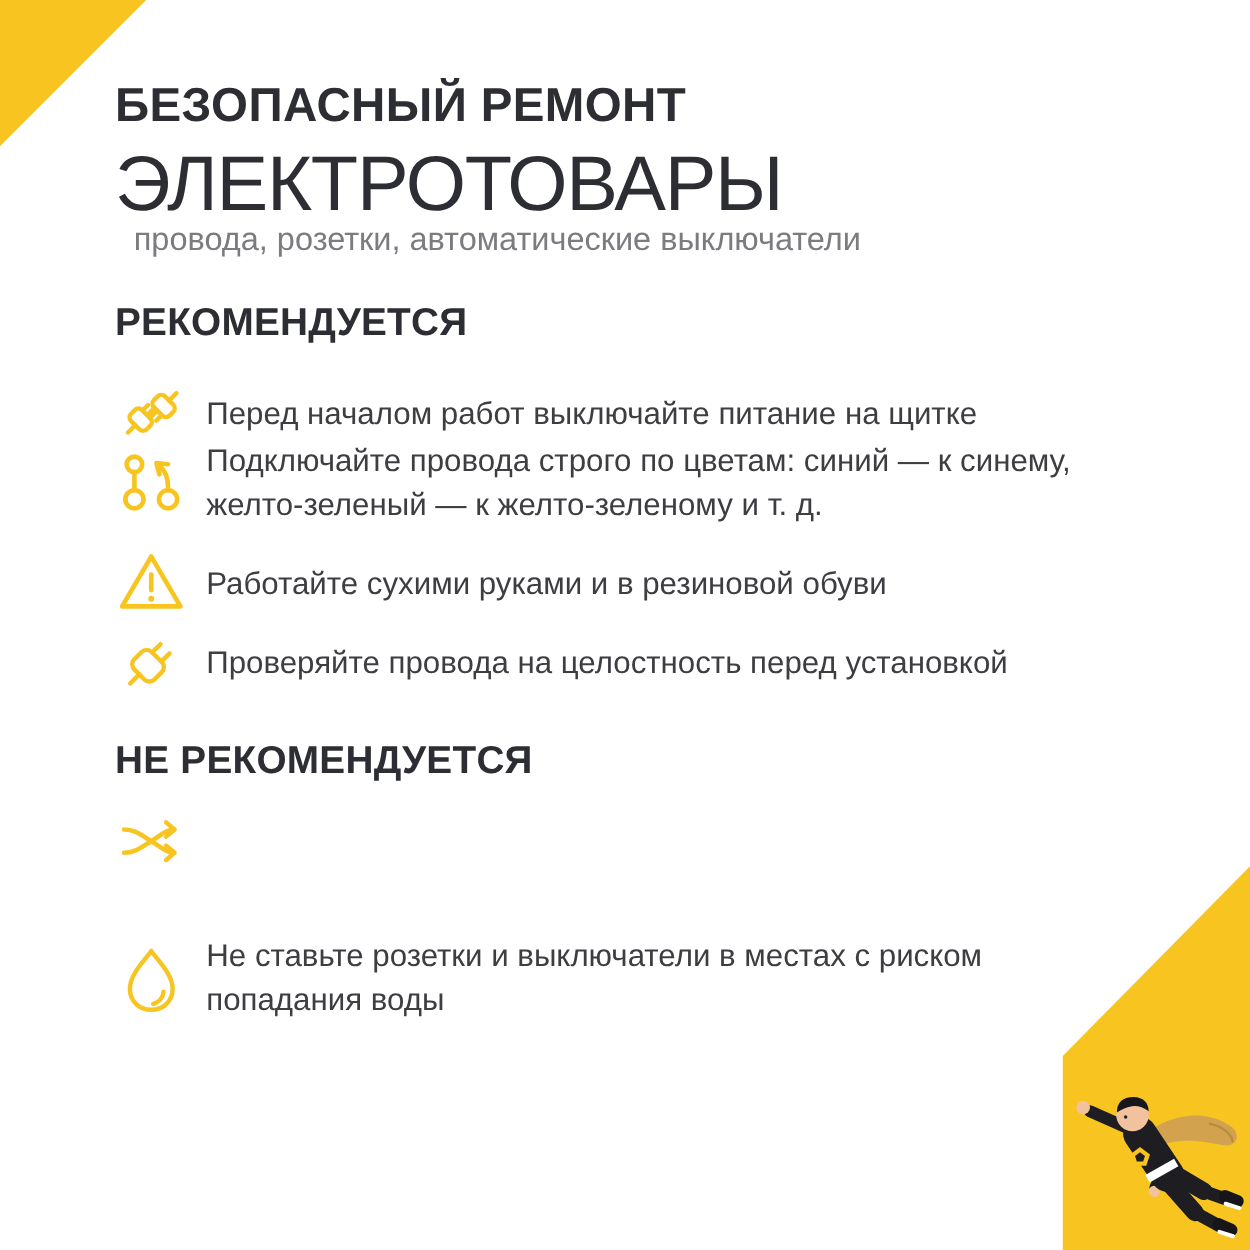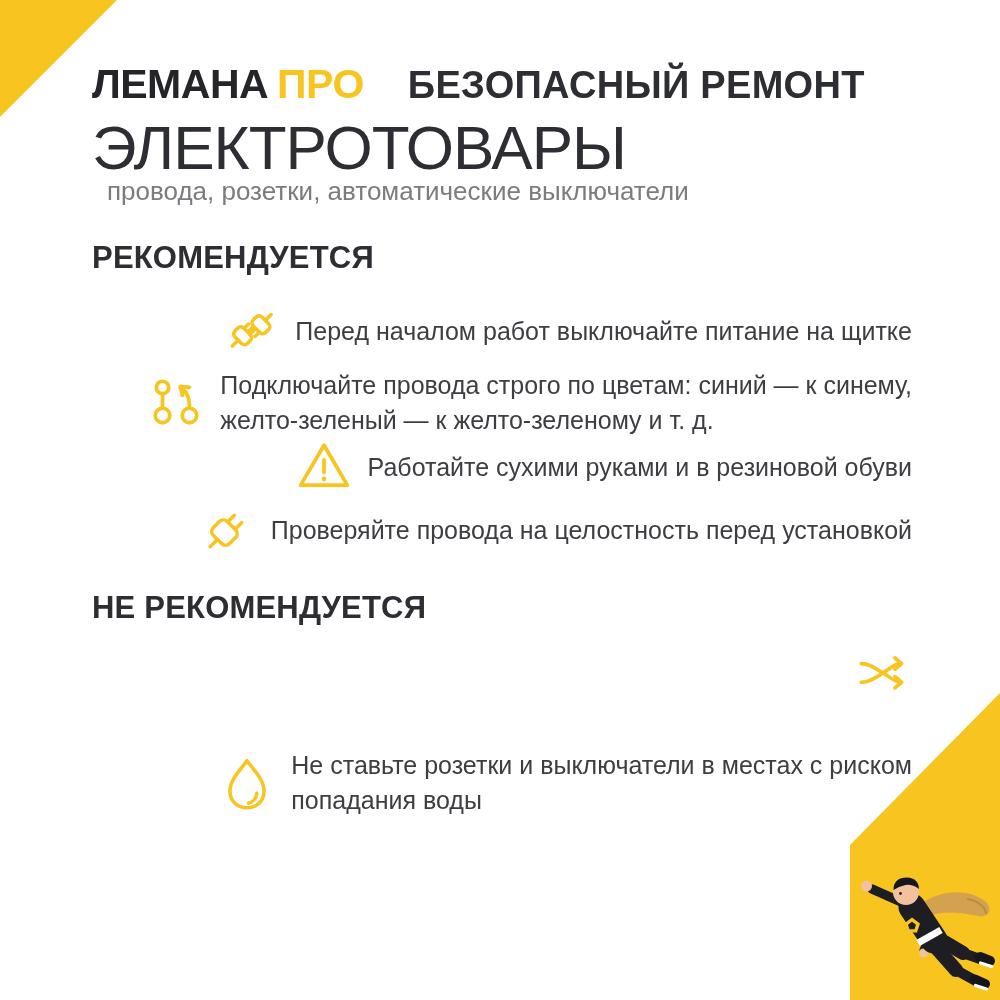--- a/index.html
+++ b/index.html
@@ -47,38 +47,37 @@
     position:absolute;left:92px;top:176px;
     font-size:26px;color:var(--muted);margin-left:15px;
   }
   .section-heading{
     position:absolute;left:92px;
     font-size:31px;font-weight:700;color:var(--dark);letter-spacing:0.2px;
   }
   
   .item{
     position:absolute;left:92px;width:820px;
-    display:flex;align-items:center;gap:15px;justify-content:flex-end;
+    display:flex;align-items:center;gap:15px;
   }
   .icon-box{
     flex:0 0 58px;width:58px;display:flex;justify-content:center;align-items:center;
     color:var(--yellow);
   }
   .icon-box svg{display:block;}
   .item-text{
     font-size:25px;line-height:35px;color:var(--text);white-space:pre-line;
   }
 </style>
 </head>
 <body>
 
 <div class="tri-tl"></div>
 
 <div class="header">
-  <div class="logo"><span>ЛЕМАНА</span><span class="accent">ПРО</span></div>
   <div class="program-title">БЕЗОПАСНЫЙ РЕМОНТ</div>
 </div>
 
 <div class="page-title">ЭЛЕКТРОТОВАРЫ</div>
 <div class="page-subtitle">провода, розетки, автоматические выключатели</div>
 
 <div class="section-heading" style="top:240px">РЕКОМЕНДУЕТСЯ</div>
 
 <div class="item" style="top:299px">
   <div class="icon-box">
@@ -91,21 +90,21 @@
         <rect x="22" y="11" width="17" height="12" rx="4"></rect>
         <line x1="26.5" y1="23" x2="26.5" y2="29"></line>
         <line x1="34.5" y1="23" x2="34.5" y2="29"></line>
         <line x1="30.5" y1="11" x2="30.5" y2="3"></line>
       </g>
     </svg>
   </div>
   <div class="item-text">Перед началом работ выключайте питание на щитке</div>
 </div>
 
-<div class="item" style="top:368px">
+<div class="item" style="top:352px">
   <div class="icon-box">
     <svg width="60" height="60" viewBox="0 0 56 56" fill="none" stroke="currentColor" stroke-width="3.6" stroke-linecap="round" stroke-linejoin="round">
       <circle cx="15" cy="13" r="6"></circle>
       <line x1="15" y1="19" x2="15" y2="33"></line>
       <circle cx="15" cy="40" r="7"></circle>
       <circle cx="41" cy="40" r="7"></circle>
       <path d="M41 33 C41 24 40 19 33 13"></path>
       <polyline points="34.3 20.7 32 12 40.9 12.9"></polyline>
     </svg>
   </div>

